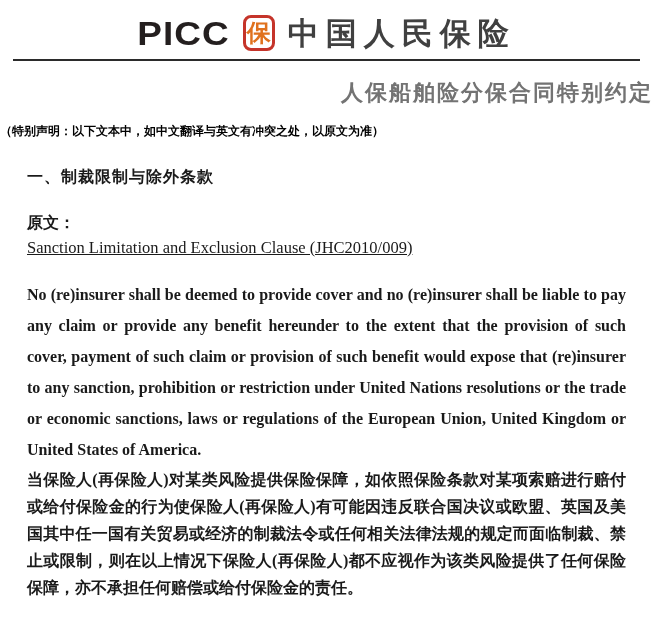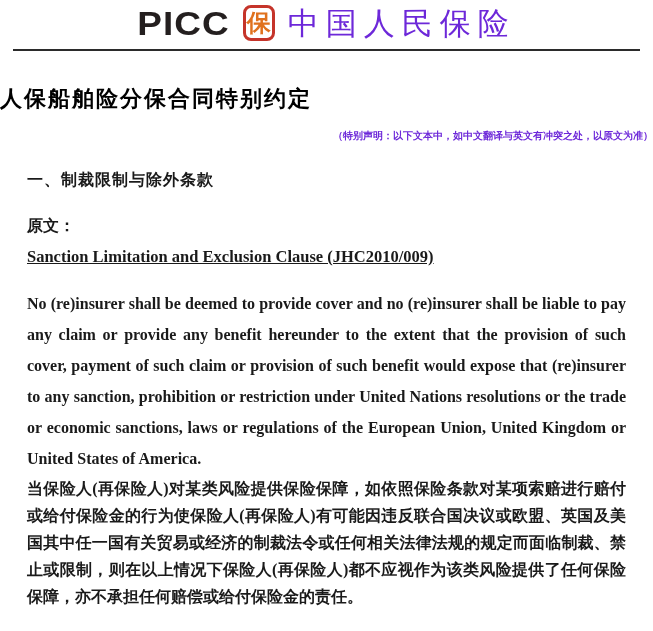--- a/index.html
+++ b/index.html
@@ -18,20 +18,21 @@
     width: 653px;
     height: 631px;
     box-sizing: border-box;
   }
   
   .logo-row {
     display: flex;
     align-items: center;
     justify-content: center;
     gap: 13px;
+    padding-top: 10px;
     height: 46px;
   }
   .picc-wordmark {
     font-size: 37px;
     font-weight: bold;
     letter-spacing: 1px;
     color: #241f1f;
     line-height: 1;
     transform: scaleY(0.92);
   }
@@ -49,46 +50,46 @@
   }
   .seal-glyph {
     color: #e0711d;
     font-size: 24px;
     font-weight: bold;
     line-height: 1;
     font-family: "Liberation Serif", serif;
   }
   .company-name {
     font-size: 31px;
-    font-weight: normal;
+    font-weight: bold;
     letter-spacing: 7px;
-    color: #6d28d9;
+    color: #404040;
     line-height: 1;
     white-space: nowrap;
   }
   .rule {
     border: none;
     border-top: 2px solid #2b2b2b;
     margin: 3px 13px 0 13px;
   }
   
   .doc-title {
-    text-align: left;
+    text-align: right;
     font-size: 22px;
     font-weight: bold;
     letter-spacing: 2px;
-    margin-top: 33px;
-    color: #000000;
+    margin-top: 17px;
+    color: #737373;
   }
   .disclaimer {
-    text-align: right;
-    font-size: 10px;
+    text-align: left;
+    font-size: 12px;
     font-weight: bold;
     margin-top: 15px;
-    color: #6d28d9;
+    color: #000000;
   }
   
   .content {
     padding: 0 27px;
   }
   .section-heading {
     font-size: 16px;
     font-weight: bold;
     margin-top: 27px;
     letter-spacing: 1px;
@@ -96,23 +97,23 @@
   .serif {
     font-family: "Liberation Serif", "DejaVu Serif", serif;
   }
   .original-label {
     font-size: 16px;
     font-weight: bold;
     margin-top: 25px;
   }
   .clause-title {
     font-size: 16.5px;
-    font-weight: bold;
+    font-weight: normal;
     text-decoration: underline;
-    margin-top: 10px;
+    margin-top: 4px;
   }
   .english-text {
     font-size: 16px;
     font-weight: bold;
     line-height: 31px;
     text-align: justify;
     margin-top: 21px;
   }
   .translation-label {
     font-size: 16px;

